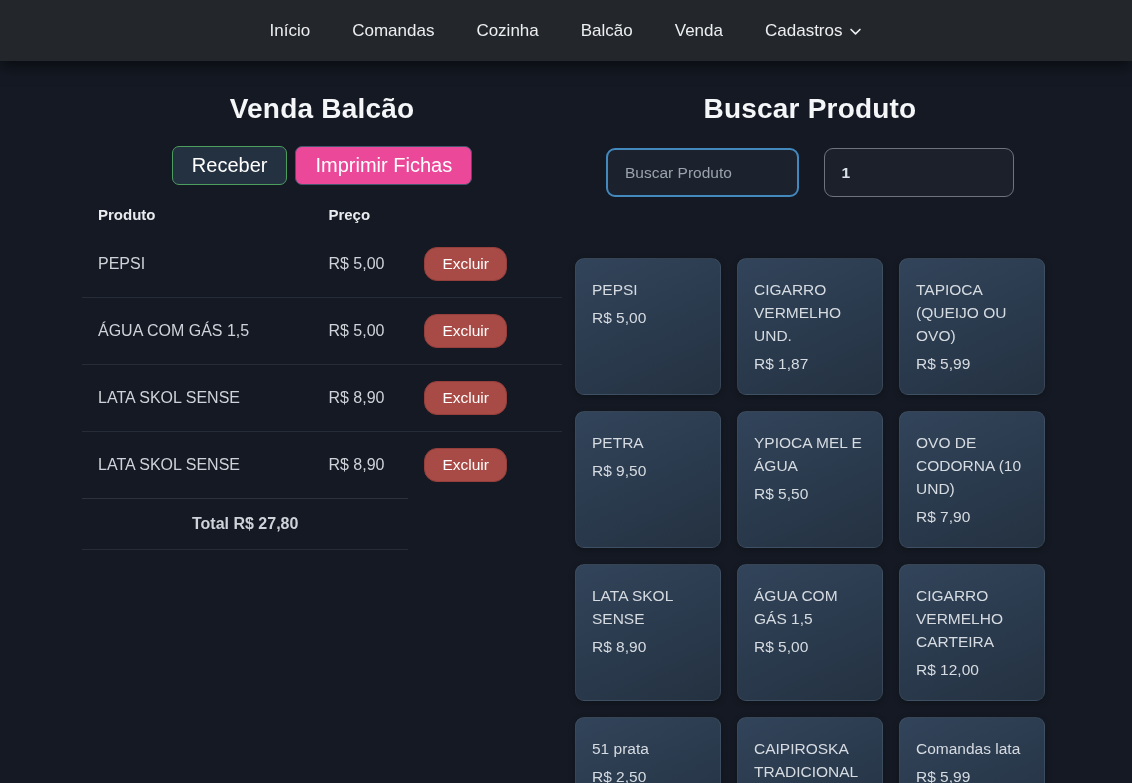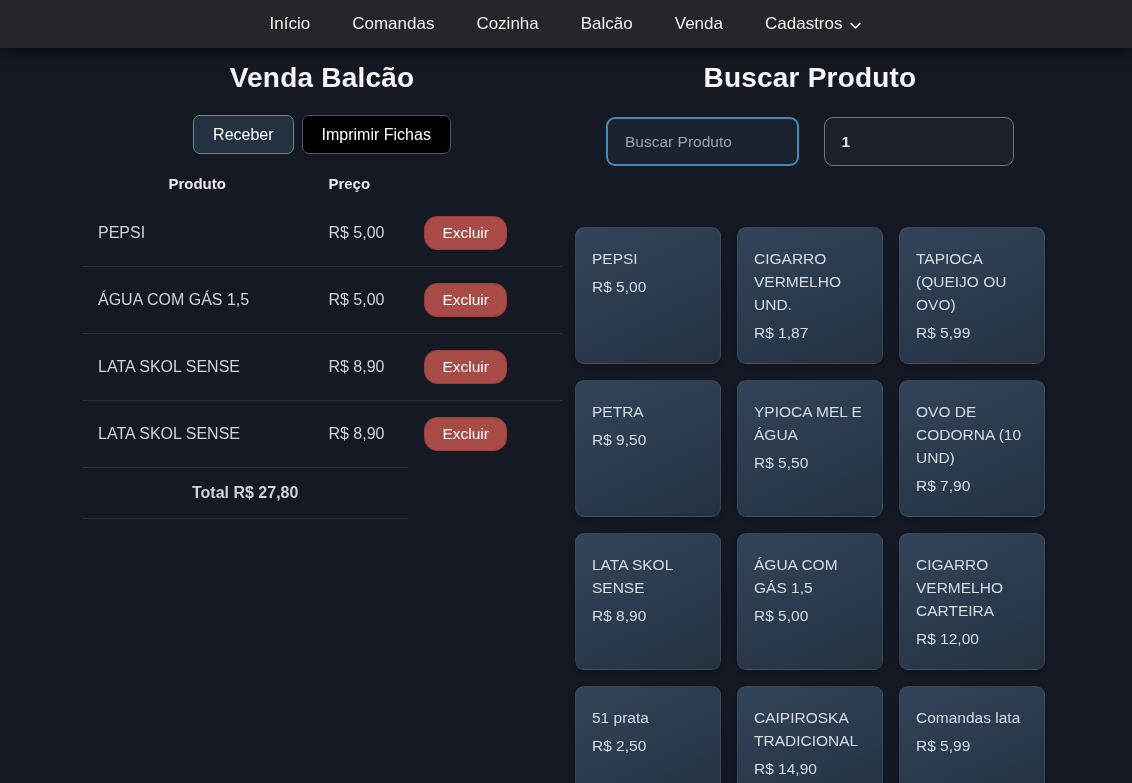--- a/index.html
+++ b/index.html
@@ -5,21 +5,21 @@
   * { margin: 0; padding: 0; box-sizing: border-box; }
   html, body {
     width: 1132px; height: 783px;
     overflow: hidden;
     background: #141923;
     font-family: "Liberation Sans", sans-serif;
     color: #cfd4db;
   }
   
   .navbar {
-    height: 48px;
+    height: 61px;
     background: #23262b;
     display: flex;
     align-items: center;
     justify-content: center;
     gap: 42px;
     box-shadow: 0 5px 14px rgba(0,0,0,.55);
     position: relative;
     z-index: 5;
   }
   .nav-item {
@@ -33,59 +33,59 @@
   }
   .nav-item .chev { display: inline-flex; margin-top: 2px; }
   
   .container {
     width: 976px;
     margin: 0 auto;
     display: flex;
   }
   .col { width: 488px; padding: 0 4px; }
   h1.section-title {
-    margin-top: 14px;
+    margin-top: 32px;
     text-align: center;
     font-size: 28px;
     font-weight: 700;
     color: #f4f6f8;
     letter-spacing: .2px;
   }
   
   .actions {
     margin-top: 21px;
     display: flex;
     justify-content: center;
     gap: 8px;
   }
   .btn {
     font-family: "Liberation Sans", sans-serif;
-    font-size: 16px;
+    font-size: 20px;
     color: #ffffff;
     padding: 8px 19px;
     border-radius: 7px;
     cursor: pointer;
     line-height: 21px;
   }
   .btn-receive { background: #233140; border: 1px solid #4c9e5e; }
-  .btn-print   { background: #000000; border: 1px solid #46566f; }
+  .btn-print   { background: #ec4899; border: 1px solid #46566f; }
   table.cart {
     margin-top: 12px;
     width: 100%;
     border-collapse: collapse;
     font-size: 16px;
   }
   table.cart th {
     text-align: left;
     font-size: 15px;
     font-weight: 700;
     color: #e9ebee;
     padding: 9px 16px 8px 16px;
   }
-  table.cart th.col-product { width: 48%; text-align: center; }
+  table.cart th.col-product { width: 48%; }
   table.cart th.col-price   { width: 20%; }
   table.cart td {
     padding: 16px;
     color: #ced3d9;
     border-bottom: 1px solid #262d38;
   }
   table.cart tbody tr:last-child td { border-bottom: none; }
   .btn-delete {
     background: #a84a45;
     border: 1px solid #943f3b;

